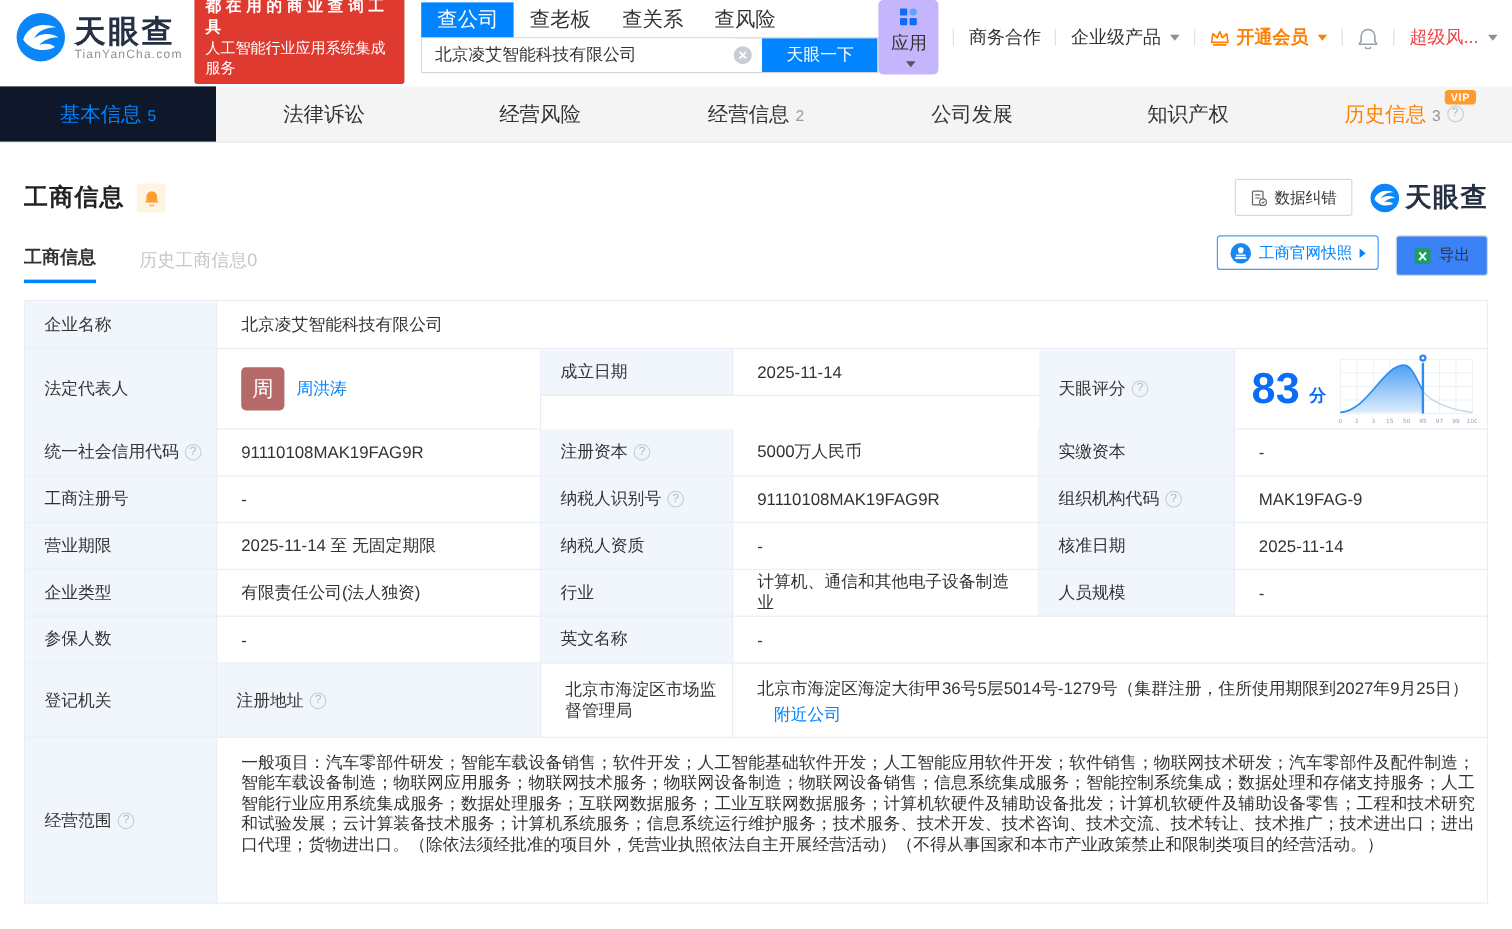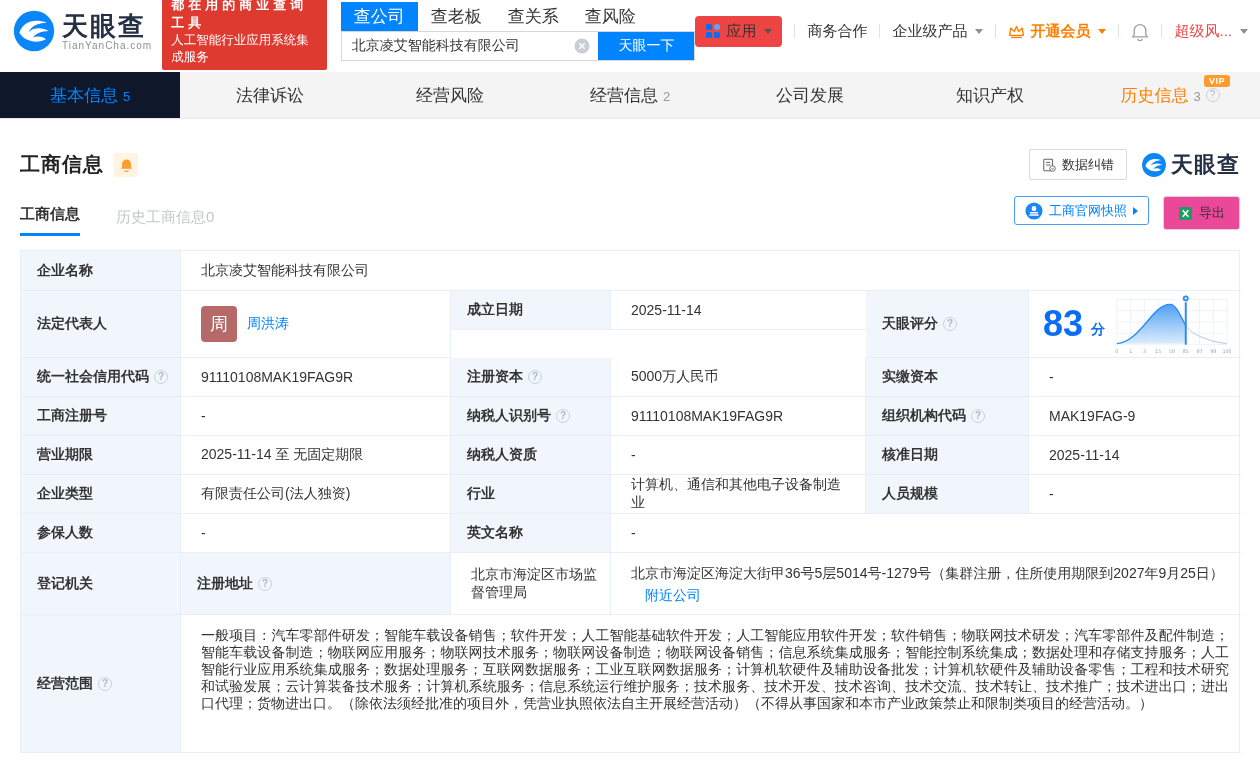--- a/index.html
+++ b/index.html
@@ -21,21 +21,21 @@
   .stab.active { background:#0084ff; color:#fff; }
   .srow { display:flex; border:1px solid #d6d6d6; height:30px; }
   .srow input { flex:1; border:none; outline:none; font-size:14px; padding:0 10px; color:#333;
     font-family:"Liberation Sans","DejaVu Sans",sans-serif;}
   .clear-ic { align-self:center; margin-right:8px; cursor:pointer; }
   .sbtn { width:96px; background:#0084ff; color:#fff; border:none; font-size:14px; cursor:pointer;
     font-family:"Liberation Sans","DejaVu Sans",sans-serif;}
   .hnav { margin-left:auto; display:flex; align-items:center; font-size:15px; }
   .hsep { width:1px; height:14px; background:#e2e2e2; margin:0 12px; }
   .hitem { display:flex; align-items:center; gap:5px; cursor:pointer; white-space:nowrap; }
-  .app-btn { background:#ef4444; border-radius:4px; padding:6px 10px; }
+  .app-btn { background:#c4b5fd; border-radius:4px; padding:6px 10px;flex-direction:column; }
   .caret { width:0; height:0; border-left:4px solid transparent; border-right:4px solid transparent;
     border-top:5px solid #8a9099; margin-left:3px; }
   .vip-col { color:#ff8000; font-weight:bold; }
   .vip-col .caret { border-top-color:#ff8000; }
 
   
   .tabbar { margin-top:10px; height:47px; background:#f4f4f4; border-bottom:1px solid #e9e9e9;
     display:grid; grid-template-columns:repeat(7,180px); }
   .mtab { display:flex; align-items:center; justify-content:center; font-size:17px; color:#333;
     cursor:pointer; position:relative; }
@@ -63,29 +63,29 @@
   .subrow { margin-top:16px; display:flex; align-items:flex-end; }
   .subtab { font-size:15px; margin-right:36px; padding-bottom:9px; cursor:pointer; color:#333;}
   .subtab.active { border-bottom:3px solid #0084ff; font-weight:bold;}
   .subtab.dim { color:#c3c7cc; }
   .sub-actions { margin-left:auto; display:flex; gap:14px; padding-bottom:6px;}
   .btn-snap { display:flex; align-items:center; gap:6px; border:1px solid #4a9bf7; border-radius:3px;
     background:#fff; height:29px; padding:0 10px; font-size:13px; color:#0084ff; cursor:pointer;}
   .tri-r { width:0; height:0; border-top:4px solid transparent; border-bottom:4px solid transparent;
     border-left:5px solid #0084ff; }
   .btn-exp { display:flex; align-items:center; gap:6px; border:1px solid #d9d9d9; border-radius:3px;
-    background:#ec4899; height:29px; padding:16px 14px; font-size:13px; color:#333; cursor:pointer;}
+    background:#3b82f6; height:29px; padding:16px 14px; font-size:13px; color:#333; cursor:pointer;}
 
   
   .biz { margin-top:14px; width:1220px; border:1px solid #e9eef4; border-bottom:none; font-size:14px;}
   .brow { display:grid; grid-template-columns:160px 270px 160px 255px 163px 212px; }
   .cell { border-right:1px solid #e9eef4; border-bottom:1px solid #e9eef4; display:flex;
     align-items:center; min-height:39px; }
   .cell:last-child { border-right:none; }
-  .lab { background:#f0f6fb; padding-left:16px; color:#333;font-weight:bold; }
+  .lab { background:#f0f6fb; padding-left:16px; color:#333; }
   .val { padding-left:20px; padding-right:12px; color:#333; }
   .span5 { grid-column:2 / 7; }
   .span3 { grid-column:4 / 7; }
   .h40 { height:40px; } .h39 { height:39px; } .h62 { height:62px; } .h138 { height:138px; }
   .row2 { display:grid; grid-template-columns:160px 270px 415px 163px 212px; }
   .mid2 { display:flex; flex-direction:column; }
   .mid2 .half { display:grid; grid-template-columns:160px 255px; height:39px; }
   .avatar { width:36px; height:36px; border-radius:4px; background:#b56a69; color:#fff;
     display:flex; align-items:center; justify-content:center; font-size:18px; margin-right:10px; cursor:pointer;}
   a.blue { color:#0084ff; text-decoration:none; cursor:pointer; }

